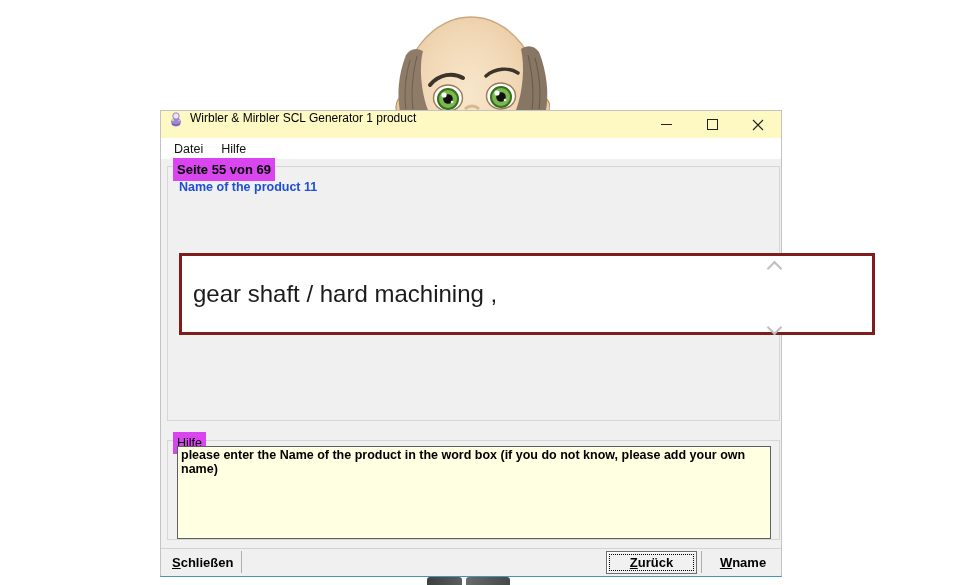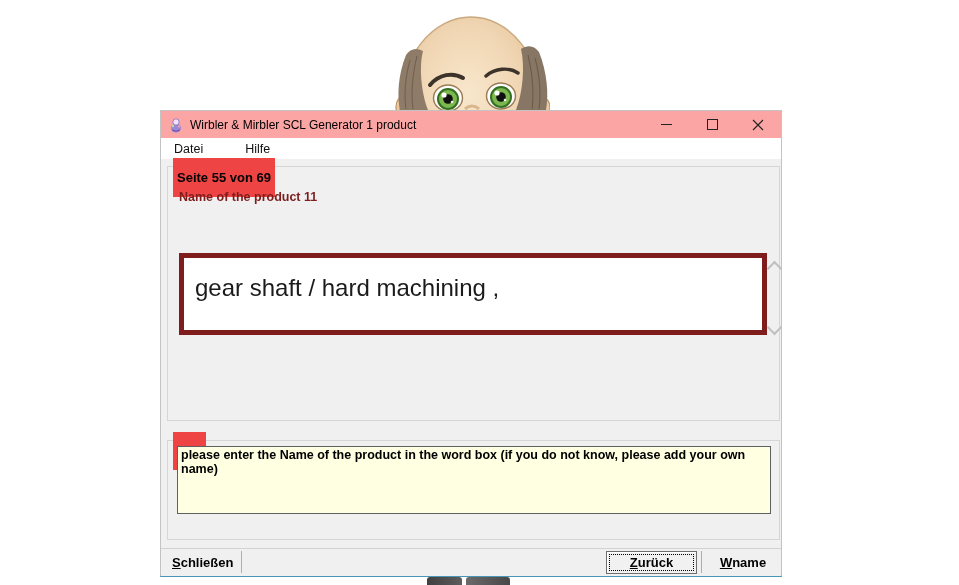--- a/index.html
+++ b/index.html
@@ -15,55 +15,55 @@
   .foot { position:absolute; top:577px; height:8px; border-radius:3px 3px 0 0; }
   #foot-left  { left:427px; width:35px; background:linear-gradient(90deg,#3f3f3f,#5d5d5d); }
   #foot-right { left:466px; width:44px; background:linear-gradient(90deg,#6a6a6a,#474747); }
 
   
   .window {
     position:absolute; left:160px; top:110px; width:622px; height:467px;
     box-sizing:border-box; background:#f0f0f0;
     border:1px solid #c3c3c3; border-bottom:2px solid #4796ba;
   }
-  .titlebar { position:relative; height:27px; background:#fca5a5; display:flex; align-items:center; padding-left:7px; }
+  .titlebar { position:relative; height:27px; background:#fef9c3; display:flex; padding-left:7px; }
   .title-text { font-size:12px; color:#000; margin-left:6px; white-space:nowrap; }
   .win-btn { position:absolute; top:0; width:30px; height:27px; display:flex; align-items:center; justify-content:center; cursor:default; }
   #btn-min   { left:490px; } #btn-max { left:536px; } #btn-x { left:582px; }
   .glyph-min { width:11px; height:1px; background:#222; display:block; }
   .glyph-max { width:9px; height:9px; border:1px solid #222; display:block; }
 
-  .menubar { height:21px; background:#ffffff; display:flex; align-items:center; padding-left:6px; font-size:12.5px; color:#111;gap:24px; }
+  .menubar { height:21px; background:#ffffff; display:flex; align-items:center; padding-left:6px; font-size:12.5px; color:#111; }
   .menu-item { padding:2px 7px; margin-right:4px; }
 
   .client { position:relative; height:416px; background:#f0f0f0; }
 
   
   .groupbox { position:absolute; border:1px solid #d6d6d6; box-sizing:border-box; }
-  .gb-legend { position:absolute; top:-9px; left:5px; background:#ef4444; padding:12px 4px; color:#000; white-space:nowrap; }
+  .gb-legend { position:absolute; top:-9px; left:5px; background:#d946ef; padding:4px 4px; color:#000; white-space:nowrap; }
 
   #gb-page { left:6px; top:7px; width:613px; height:255px; }
   #gb-page .gb-legend { font-size:13px; font-weight:bold; }
-  .field-label { position:absolute; left:11px; top:23px; font-size:12.5px; font-weight:bold; color:#7f1d1d; }
+  .field-label { position:absolute; left:11px; top:13px; font-size:12.5px; font-weight:bold; color:#1d4ed8; }
 
   .product-box {
-    position:absolute; left:11px; top:86px; width:588px; height:82px; box-sizing:border-box;
-    background:#ffffff; border:5px solid #7f1d1d;
-    font-size:24px; color:#1b1b1b; padding:12px 11px; overflow:hidden;
+    position:absolute; left:11px; top:86px; width:696px; height:82px; box-sizing:border-box;
+    background:#ffffff; border:3px solid #7f1d1d;
+    font-size:24px; color:#1b1b1b; padding:20px 11px; overflow:hidden;
   }
   .product-line { height:36px; line-height:36px; white-space:nowrap; }
 
   .scroll-chev { position:absolute; left:601px; width:9px; height:9px; cursor:default; }
   .chev-up   { top:96px;  border-left:2px solid #bfbfbf; border-top:2px solid #bfbfbf; transform:rotate(45deg); }
   .chev-down { top:155px; border-right:2px solid #bfbfbf; border-bottom:2px solid #bfbfbf; transform:rotate(45deg); }
 
   #gb-help { left:6px; top:281px; width:613px; height:100px; }
   #gb-help .gb-legend { font-size:12.5px; font-weight:normal; }
   .help-box {
-    position:absolute; left:9px; top:5px; width:594px; height:68px; box-sizing:border-box;
+    position:absolute; left:9px; top:5px; width:594px; height:93px; box-sizing:border-box;
     background:#ffffe1; border:1px solid #5f5f5f;
     font-size:12.5px; font-weight:bold; line-height:14px; color:#000; padding:1px 3px;
   }
 
   
   .footer { position:absolute; left:0; top:389px; width:620px; height:27px; border-top:1px solid #d2d2d2; background:#f0f0f0; }
   .btn { position:absolute; top:2px; height:23px; font-size:13px; font-weight:bold; color:#000;
          display:flex; align-items:center; justify-content:center; box-sizing:border-box; cursor:default; }
   #btn-close { left:6px; width:74px; justify-content:flex-start; padding-left:5px; }
   .vsep { position:absolute; top:2px; width:1px; height:22px; background:#aeaeae; }

